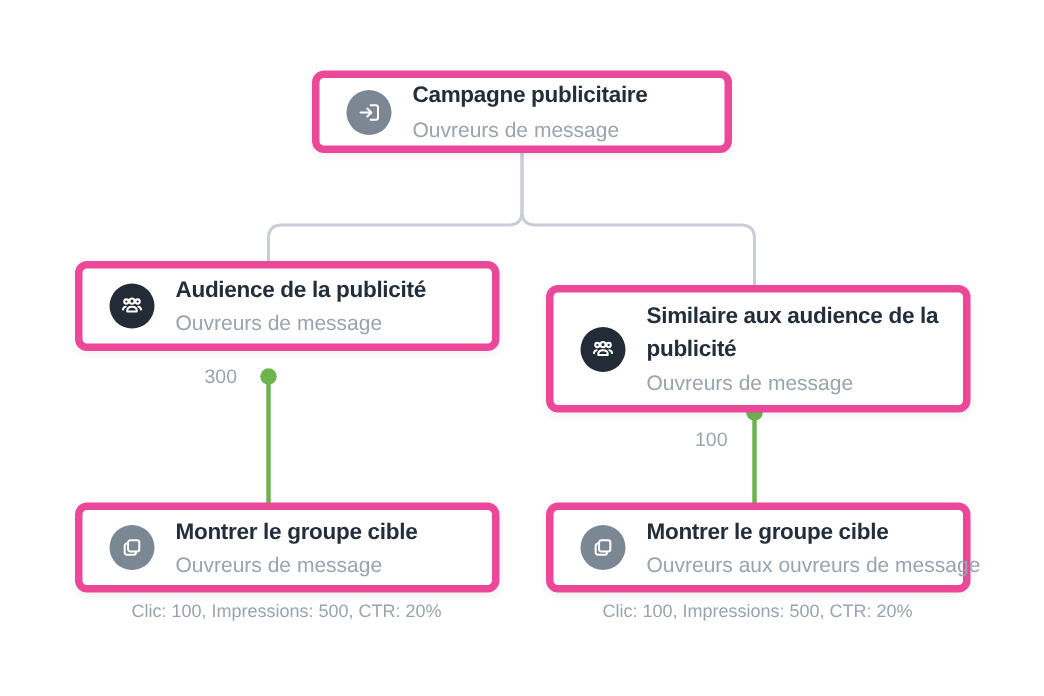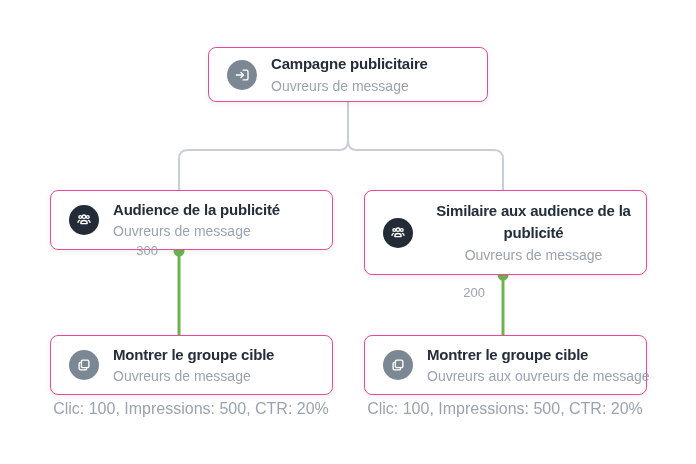--- a/index.html
+++ b/index.html
@@ -31,31 +31,31 @@
     stroke: var(--edge-green, #6db44f);
     stroke-width: 3;
   }
   svg.connectors circle.greendot {
     fill: var(--edge-green, #6db44f);
   }
   .card {
     position: absolute;
     box-sizing: border-box;
     background: #ffffff;
-    border: 1px solid #ec4899;
+    border: 5px solid #ec4899;
     border-radius: 8px;
     box-shadow: 0 2px 6px rgba(30, 40, 60, 0.07);
     display: flex;
     align-items: center;
     padding: 0 6px 0 18px;
     cursor: pointer;
   }
   .card.root  { left: 208px; top: 47px;  width: 280px; height: 55px; }
-  .card.aud-l { left: 50px;  top: 190px; width: 283px; height: 60px; }
-  .card.aud-r { left: 364px; top: 190px; width: 283px; height: 85px; text-align: center; }
+  .card.aud-l { left: 50px;  top: 174px; width: 283px; height: 60px; }
+  .card.aud-r { left: 364px; top: 190px; width: 283px; height: 85px; }
   .card.tgt-l { left: 50px;  top: 335px; width: 283px; height: 60px; }
   .card.tgt-r { left: 364px; top: 335px; width: 283px; height: 60px; }
   .icon-circle {
     flex: 0 0 30px;
     width: 30px; height: 30px;
     border-radius: 50%;
     margin-right: 14px;
     display: flex;
     align-items: center;
     justify-content: center;
@@ -92,21 +92,21 @@
     width: 48px;
     text-align: right;
   }
   .edge-label.l { left: 110px; top: 243px; }
   .edge-label.r { left: 437px; top: 285px; }
   .stats {
     position: absolute;
     top: 400px;
     width: 300px;
     text-align: center;
-    font-size: 16px;
+    font-size: 12px;
     color: var(--muted-text, #9aa3ae);
   }
   .stats.l { left: 41px; }
   .stats.r { left: 355px; }
 </style>
 </head>
 <body>
 
 <div class="canvas">
 
@@ -161,21 +161,21 @@
         <path d="M20 15.2 Q19.8 12.9 17.7 12.6"></path>
       </svg>
     </div>
     <div class="card-text">
       <div class="card-title">Similaire aux audience de la publicité</div>
       <div class="card-subtitle">Ouvreurs de message</div>
     </div>
   </div>
 
   <div class="edge-label l">300</div>
-  <div class="edge-label r">200</div>
+  <div class="edge-label r">100</div>
 
   <div class="card tgt-l">
     <div class="icon-circle gray">
       <svg viewBox="0 0 24 24">
         <rect x="5.5" y="8.5" width="10" height="10" rx="2"></rect>
         <rect x="8.5" y="5.5" width="10" height="10" rx="2" style="fill: var(--icon-circle-gray, #7b8894);"></rect>
       </svg>
     </div>
     <div class="card-text">
       <div class="card-title">Montrer le groupe cible</div>

